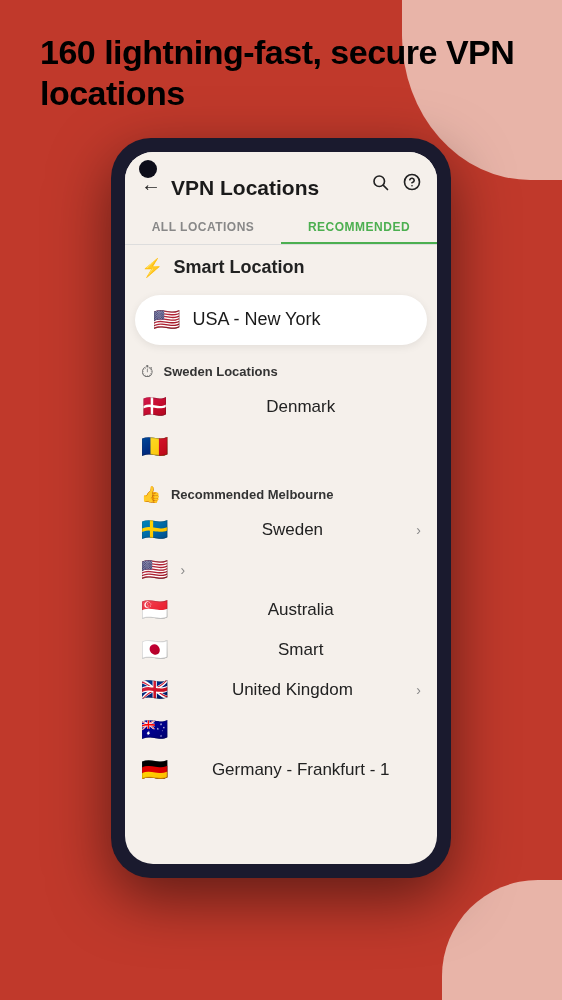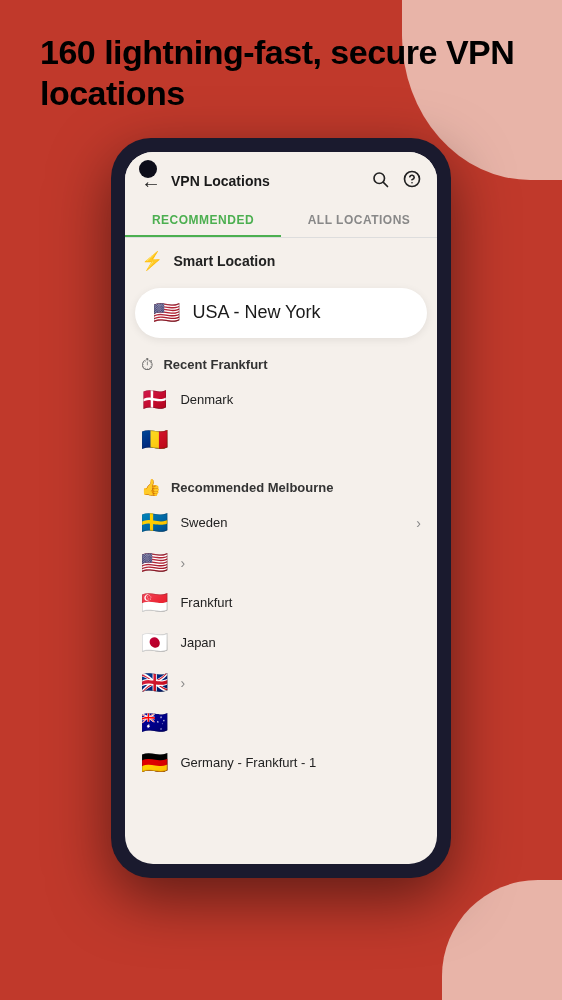--- a/index.html
+++ b/index.html
@@ -94,23 +94,24 @@
 
     .back-icon {
       font-size: 20px;
       color: #222;
       margin-right: 10px;
       cursor: pointer;
     }
 
     .app-title {
       flex: 1;
-      font-size: 14px;
+      font-size: 21px;
       font-weight: 600;
       color: #1a1a1a;
+      margin-top: 6px;
     }
 
     .app-bar-icons {
       display: flex;
       gap: 14px;
       align-items: center;
     }
 
     .app-bar-icon {
       font-size: 18px;
@@ -147,21 +148,21 @@
       background: #f5f0eb;
       gap: 10px;
     }
 
     .lightning-icon {
       color: #e53935;
       font-size: 18px;
     }
 
     .smart-location-label {
-      font-size: 14px;
+      font-size: 18px;
       font-weight: 600;
       color: #222;
     }
 
     .selected-location-row {
       margin: 4px 10px 8px 10px;
       background: white;
       border-radius: 30px;
       display: flex;
       align-items: center;
@@ -202,22 +203,23 @@
     .location-item {
       display: flex;
       align-items: center;
       padding: 9px 16px;
       gap: 12px;
       cursor: pointer;
     }
 
     .location-name {
       flex: 1;
-      font-size: 13px;
+      font-size: 17px;
       color: #222;
+      text-align: center;
     }
 
     .chevron {
       color: #888;
       font-size: 14px;
     }
 
     .section-gap {
       height: 8px;
     }
@@ -252,41 +254,41 @@
             <svg width="18" height="18" viewBox="0 0 24 24" fill="none" stroke="#222" stroke-width="2.2" stroke-linecap="round">
               <circle cx="12" cy="12" r="10"></circle>
               <path d="M9.09 9a3 3 0 0 1 5.83 1c0 2-3 3-3 3"></path>
               <line x1="12" y1="17" x2="12.01" y2="17"></line>
             </svg>
           </span>
         </div>
       </div>
 
       <div class="tabs-row">
+        <div class="tab">
+          <span>ALL LOCATIONS</span>
+        </div>
         <div class="tab active">
           <span>RECOMMENDED</span>
         </div>
-        <div class="tab">
-          <span>ALL LOCATIONS</span>
-        </div>
       </div>
 
       <div class="smart-location-row">
         <span class="lightning-icon">⚡</span>
         <span class="smart-location-label">Smart Location</span>
       </div>
 
       <div class="selected-location-row">
         <span class="flag">🇺🇸</span>
         <span class="selected-location-name">USA - New York</span>
       </div>
 
       <div class="section-header">
         <span class="section-icon">⏱</span>
-        <span class="section-title">Recent Frankfurt</span>
+        <span class="section-title">Sweden Locations</span>
       </div>
 
       <div class="location-item">
         <span class="flag">🇩🇰</span>
         <span class="location-name">Denmark</span>
       </div>
 
       <div class="location-item">
         <span class="flag">🇷🇴</span>
       </div>
@@ -304,30 +306,31 @@
         <span class="chevron">›</span>
       </div>
 
       <div class="location-item">
         <span class="flag">🇺🇸</span>
         <span class="chevron">›</span>
       </div>
 
       <div class="location-item">
         <span class="flag">🇸🇬</span>
-        <span class="location-name">Frankfurt</span>
+        <span class="location-name">Australia</span>
       </div>
 
       <div class="location-item">
         <span class="flag">🇯🇵</span>
-        <span class="location-name">Japan</span>
+        <span class="location-name">Smart</span>
       </div>
 
       <div class="location-item">
         <span class="flag">🇬🇧</span>
+        <span class="location-name">United Kingdom</span>
         <span class="chevron">›</span>
       </div>
 
       <div class="location-item">
         <span class="flag">🇦🇺</span>
       </div>
 
       <div class="location-item">
         <span class="flag">🇩🇪</span>
         <span class="location-name">Germany - Frankfurt - 1</span>

